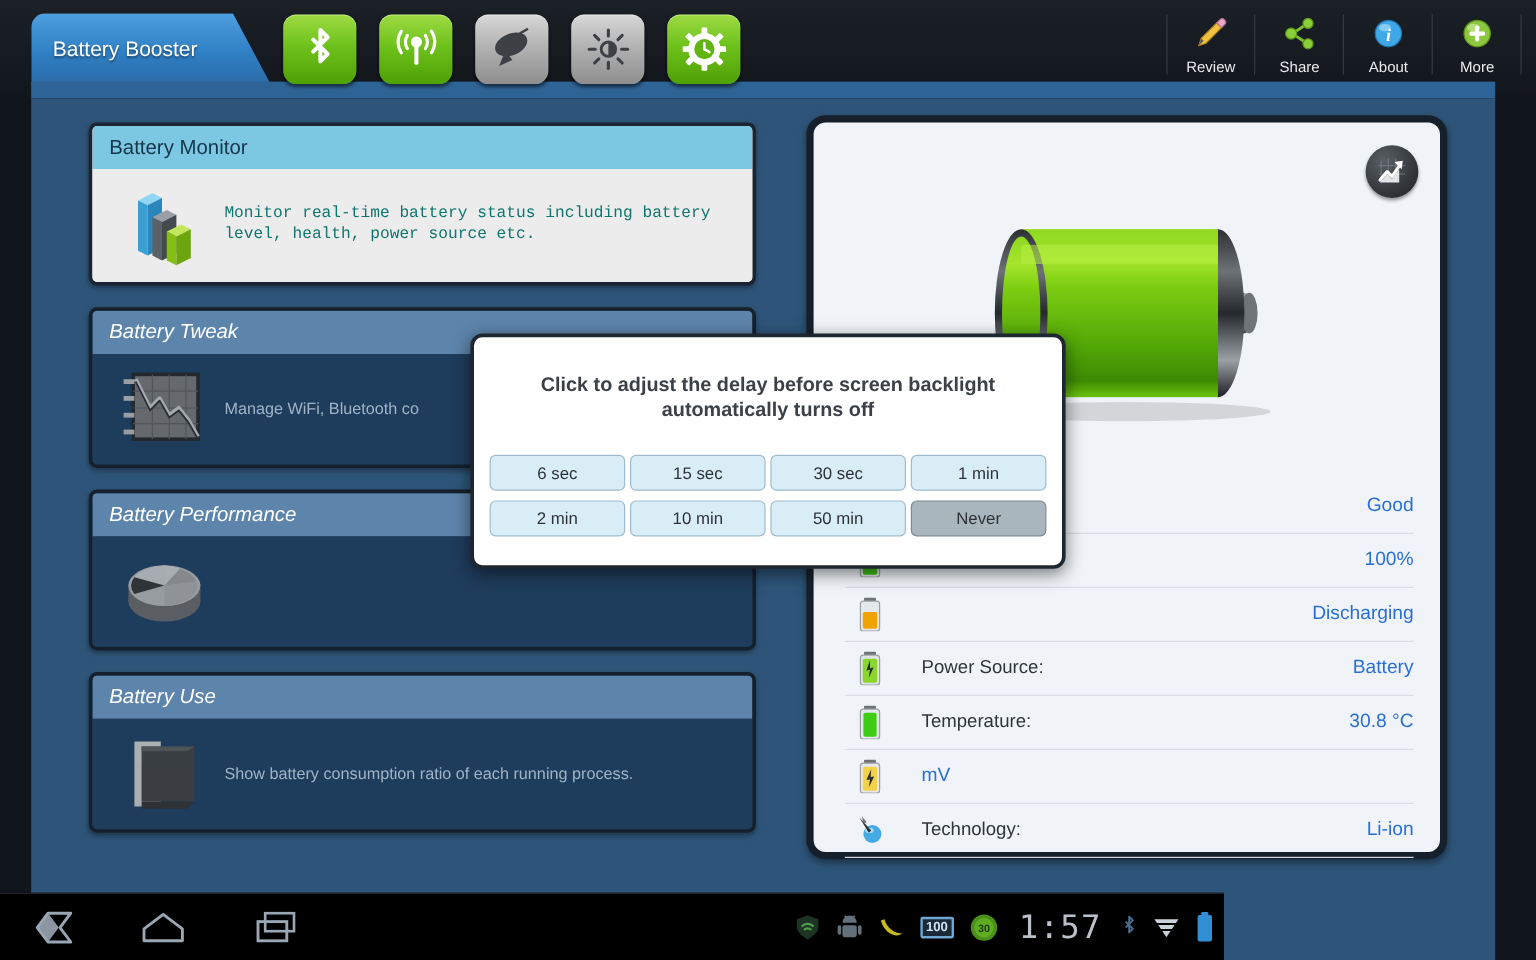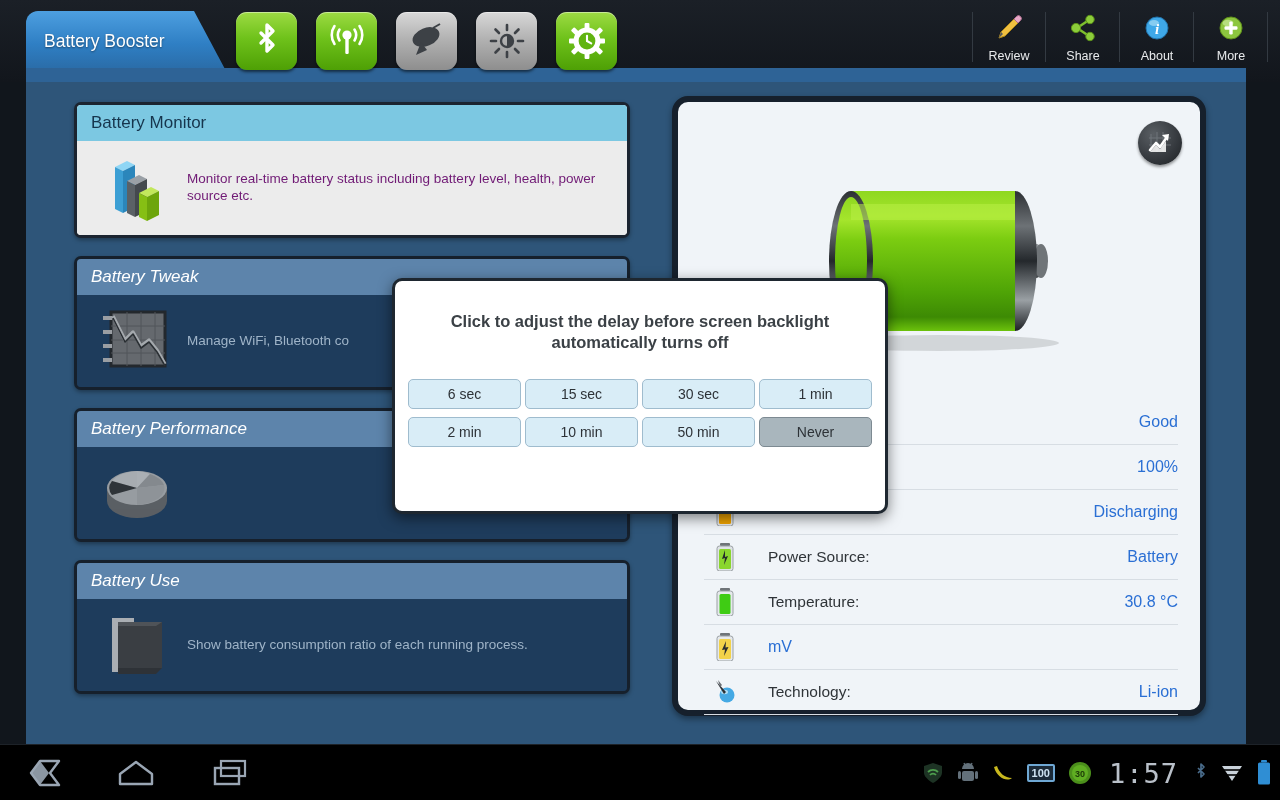--- a/index.html
+++ b/index.html
@@ -90,21 +90,21 @@
     padding-left: 14px; font-size: 17px;
   }
   .card .cbody { display: flex; align-items: center; padding: 10px 14px; min-height: 92px; }
   .card .cicon { width: 92px; flex: 0 0 92px; display: flex; align-items: center; justify-content: center; }
   .card .cdesc { font-size: 13.5px; line-height: 1.25; padding-left: 4px; }
 
   
   .card.active { background: #ffffff; }
   .card.active .chead { background: #7cc8e2; color: #16354d; }
   .card.active .cbody { background: #ececec; }
-  .card.active .cdesc { color: #701a75; }
+  .card.active .cdesc { color: #0f766e; font-family: Liberation Mono, monospace; }
 
   
   .card.dim { border-color: #16202c; }
   .card.dim .chead { background: #5d84ab; color: #ffffff; font-style: italic; }
   .card.dim .cbody { background: #1e3c5c; }
   .card.dim .cdesc { color: #9fb4c8; }
   .card.dim .cicon { filter: grayscale(1) brightness(.8); opacity: .85; }
 
   
   #rightpanel {
@@ -129,21 +129,21 @@
     border-bottom: 1px solid #d7dde3;
     gap: 22px;
   }
   .row .ricon { width: 42px; flex: 0 0 42px; display: flex; align-items: center; justify-content: center; }
   .row .rlabel { font-size: 15.5px; color: #2f3438; flex: 1; }
   .row .rvalue { font-size: 16px; color: #2a6fd4; text-align: right; }
 
   
   #dialog {
     position: absolute; left: 392px; top: 278px;
-    width: 496px; height: 236px;
+    width: 496px; height: 196px;
     background: #fff; border: 3px solid #1e2730; border-radius: 10px;
     box-shadow: 0 4px 14px rgba(0,0,0,.5);
     z-index: 40;
   }
   #dlgtitle {
     text-align: center; font-size: 16.5px; font-weight: bold; color: #3b4146;
     padding: 30px 26px 0 26px; line-height: 1.3;
   }
   #dlgopts {
     position: absolute; left: 13px; right: 13px; top: 98px;
@@ -154,21 +154,21 @@
     height: 30px; border-radius: 5px;
     display: flex; align-items: center; justify-content: center;
     font-size: 14px; color: #2d3237;
     background: #d9edf7; border: 1px solid #9fbcce;
     cursor: pointer;
   }
   .opt.sel { background: #a9b6bd; border-color: #7d8a92; color: #2d3237; }
 
   
   #navbar {
-    position: absolute; left: 0; bottom: 0; width: 1280px; height: 56px;
+    position: absolute; left: 0; bottom: 0; width: 1020px; height: 56px;
     background: #000; border-top: 1px solid #1d2228;
   }
   #navleft { position: absolute; left: 16px; top: 0; height: 56px; display: flex; align-items: center; gap: 42px; }
   .navbtn { width: 52px; height: 40px; display: flex; align-items: center; justify-content: center; }
   #navright { position: absolute; right: 8px; top: 0; height: 56px; display: flex; align-items: center; gap: 12px; }
   .sysico { display: flex; align-items: center; justify-content: center; }
   #clock {
     color: #b9c0c9; font-size: 27px; letter-spacing: 1px;
     font-family: "DejaVu Sans Mono", monospace;
     padding: 0 4px;

